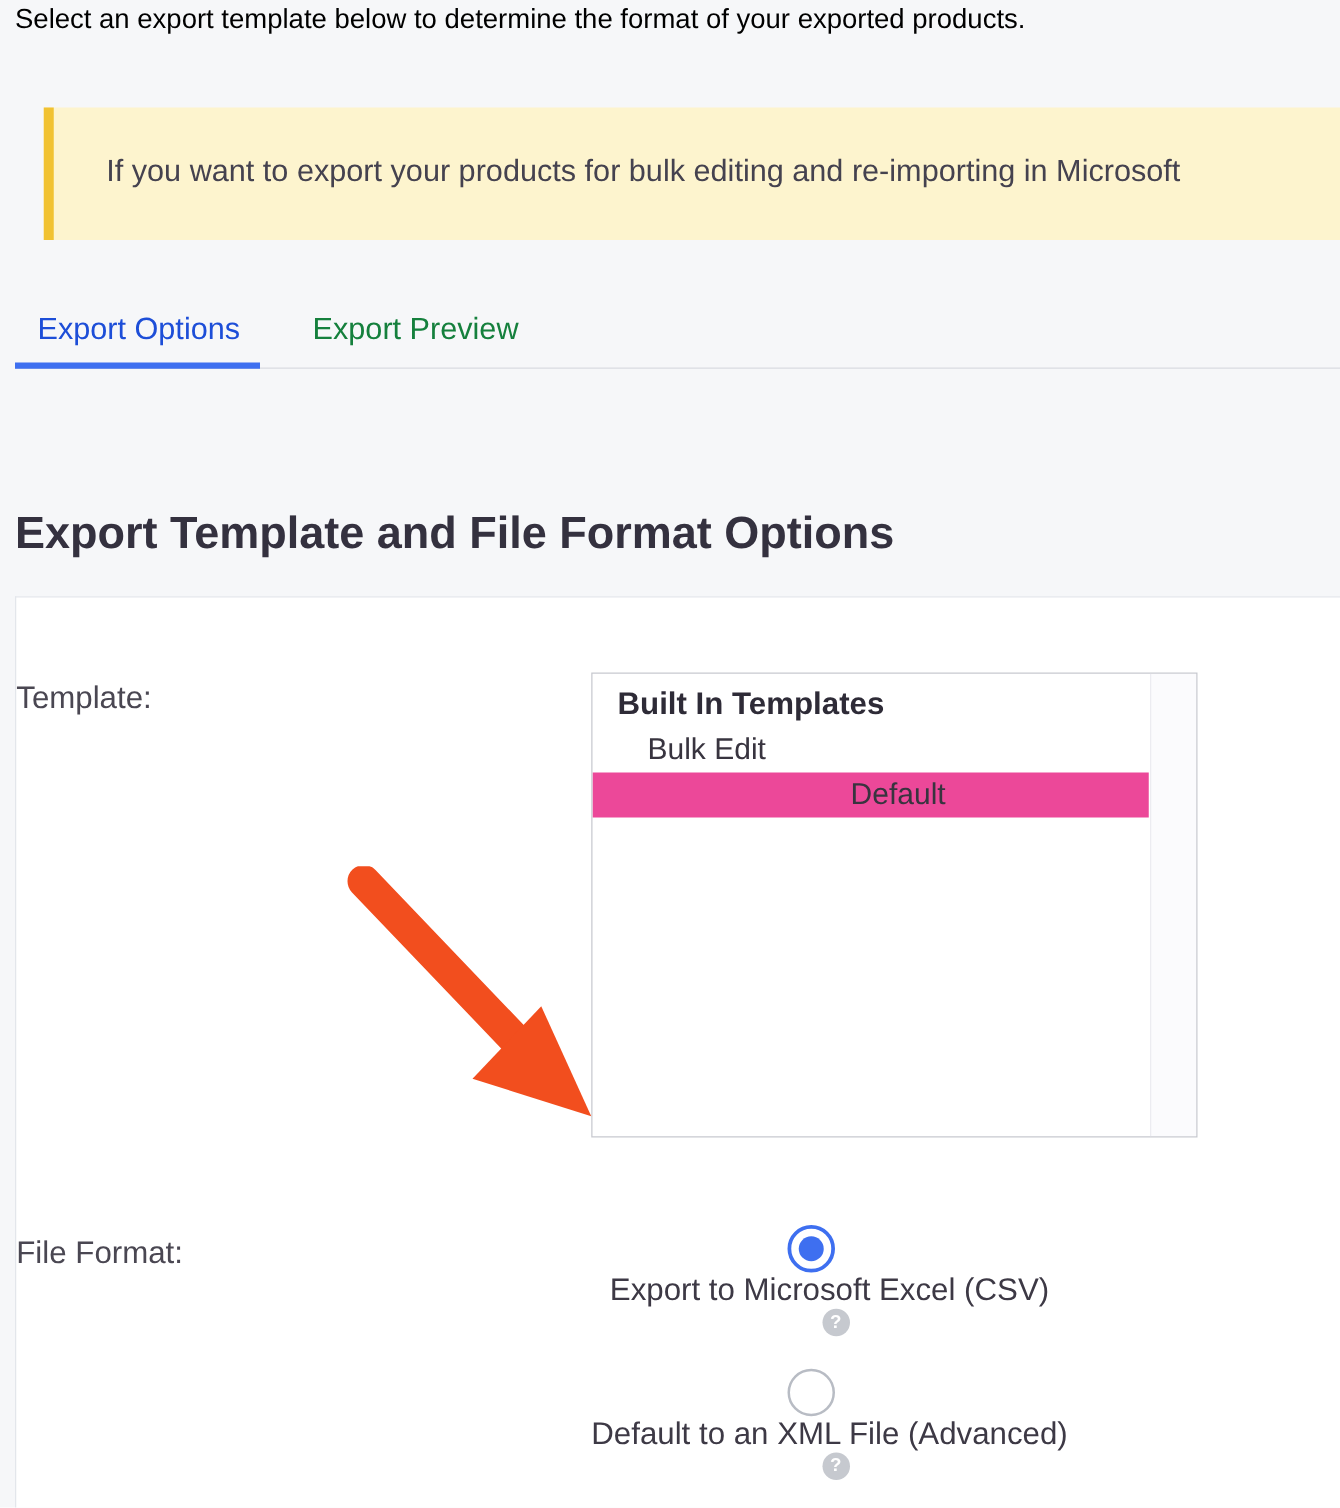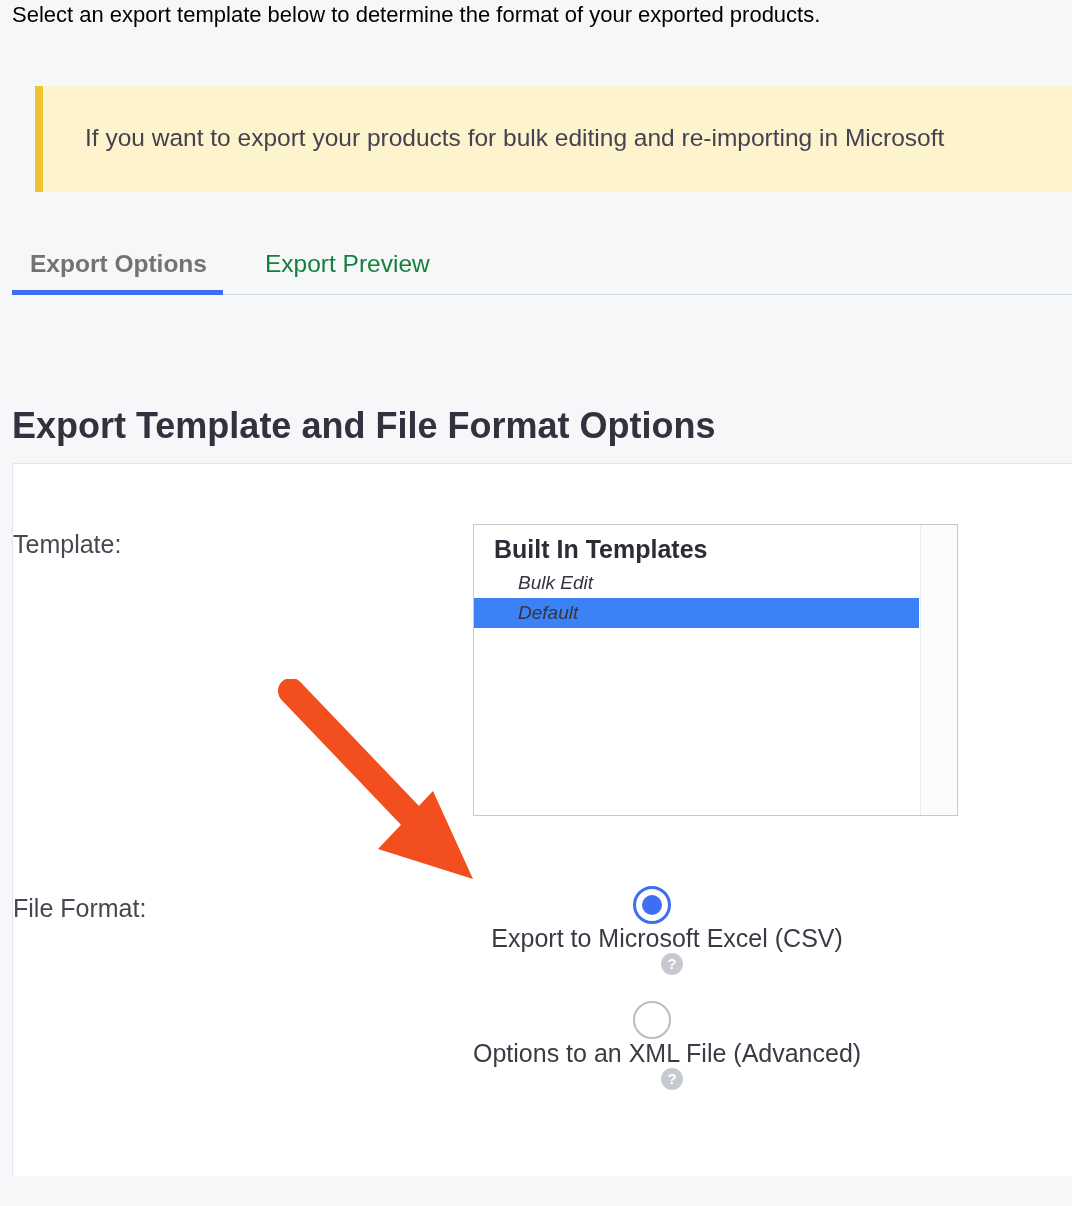--- a/index.html
+++ b/index.html
@@ -45,35 +45,35 @@
   .tab {
     padding:0 0 16px 0;
     margin-right:58px;
     font-size:24.5px;
     color:#15803d;
     cursor:pointer;
     position:relative;
   }
   .tab:first-child { margin-left:18px; }
   .tab.active {
-    color:#737373;
-    font-weight:700;
+    color:#1d4ed8;
+    font-weight:400;
   }
   .tab.active::after{
     content:"";
     position:absolute;
     left:-18px; right:-16px; bottom:-1px;
     height:5px;
     background:#3e6ff0;
   }
   h2.section-title{
     font-size:36px;
     font-weight:700;
     color:#34313f;
-    margin:110px 0 16px 0;
+    margin:110px 0 30px 0;
   }
   .panel{
     background:#ffffff;
     border:1px solid #e3e6eb;
     border-right:none;
     border-bottom:none;
     margin-right:-4px;
     padding:60px 0 60px 0;
     position:relative;
   }
@@ -84,52 +84,52 @@
   }
   .form-label{
     width:460px;
     padding-right:22px;
     font-size:25px;
     color:#4a4752;
     padding-top:6px;
   }
   .selectbox{
     width:485px;
-    height:292px;
+    height:372px;
     border:1px solid #c7c9cf;
     background:#fff;
     overflow:hidden;
     position:relative;
   }
   .selectbox::after{
     content:"";
     position:absolute;
     top:0; bottom:0; right:0;
     width:36px;
     background:#fbfbfd;
     border-left:1px solid #ececf1;
   }
   .optgroup-label{
     font-weight:700;
     font-size:25px;
     color:#2e2b37;
     padding:10px 0 4px 20px;
   }
   .option{
-    font-size:19px;
+    font-size:24px;
     color:#38343f;
     padding:4px 0 4px 44px;
     cursor:pointer;
     position:relative;
     z-index:1;
-    font-style:italic;
   }
   .option.selected{
-    background:#3b82f6;
+    background:#ec4899;
     margin-right:38px;
+    text-align:center;
   }
   .radio-group{ padding-top:0; }
   .radio-row{
     display:flex;
     align-items:center;
     margin-bottom:26px;
     cursor:pointer;
     flex-direction:column;
   }
   .radio{
@@ -211,20 +211,20 @@
     <div class="form-row" style="margin-bottom:0; align-items:flex-start;">
       <div class="form-label" style="padding-top:8px;">File Format:</div>
       <div class="radio-group">
         <div class="radio-row">
           <span class="radio checked"></span>
           <span class="radio-label">Export to Microsoft Excel (CSV)</span>
           <span class="help-icon">?</span>
         </div>
         <div class="radio-row">
           <span class="radio"></span>
-          <span class="radio-label">Options to an XML File (Advanced)</span>
+          <span class="radio-label">Default to an XML File (Advanced)</span>
           <span class="help-icon">?</span>
         </div>
       </div>
     </div>
 
   </div>
 </div>
 
 </body></html>

